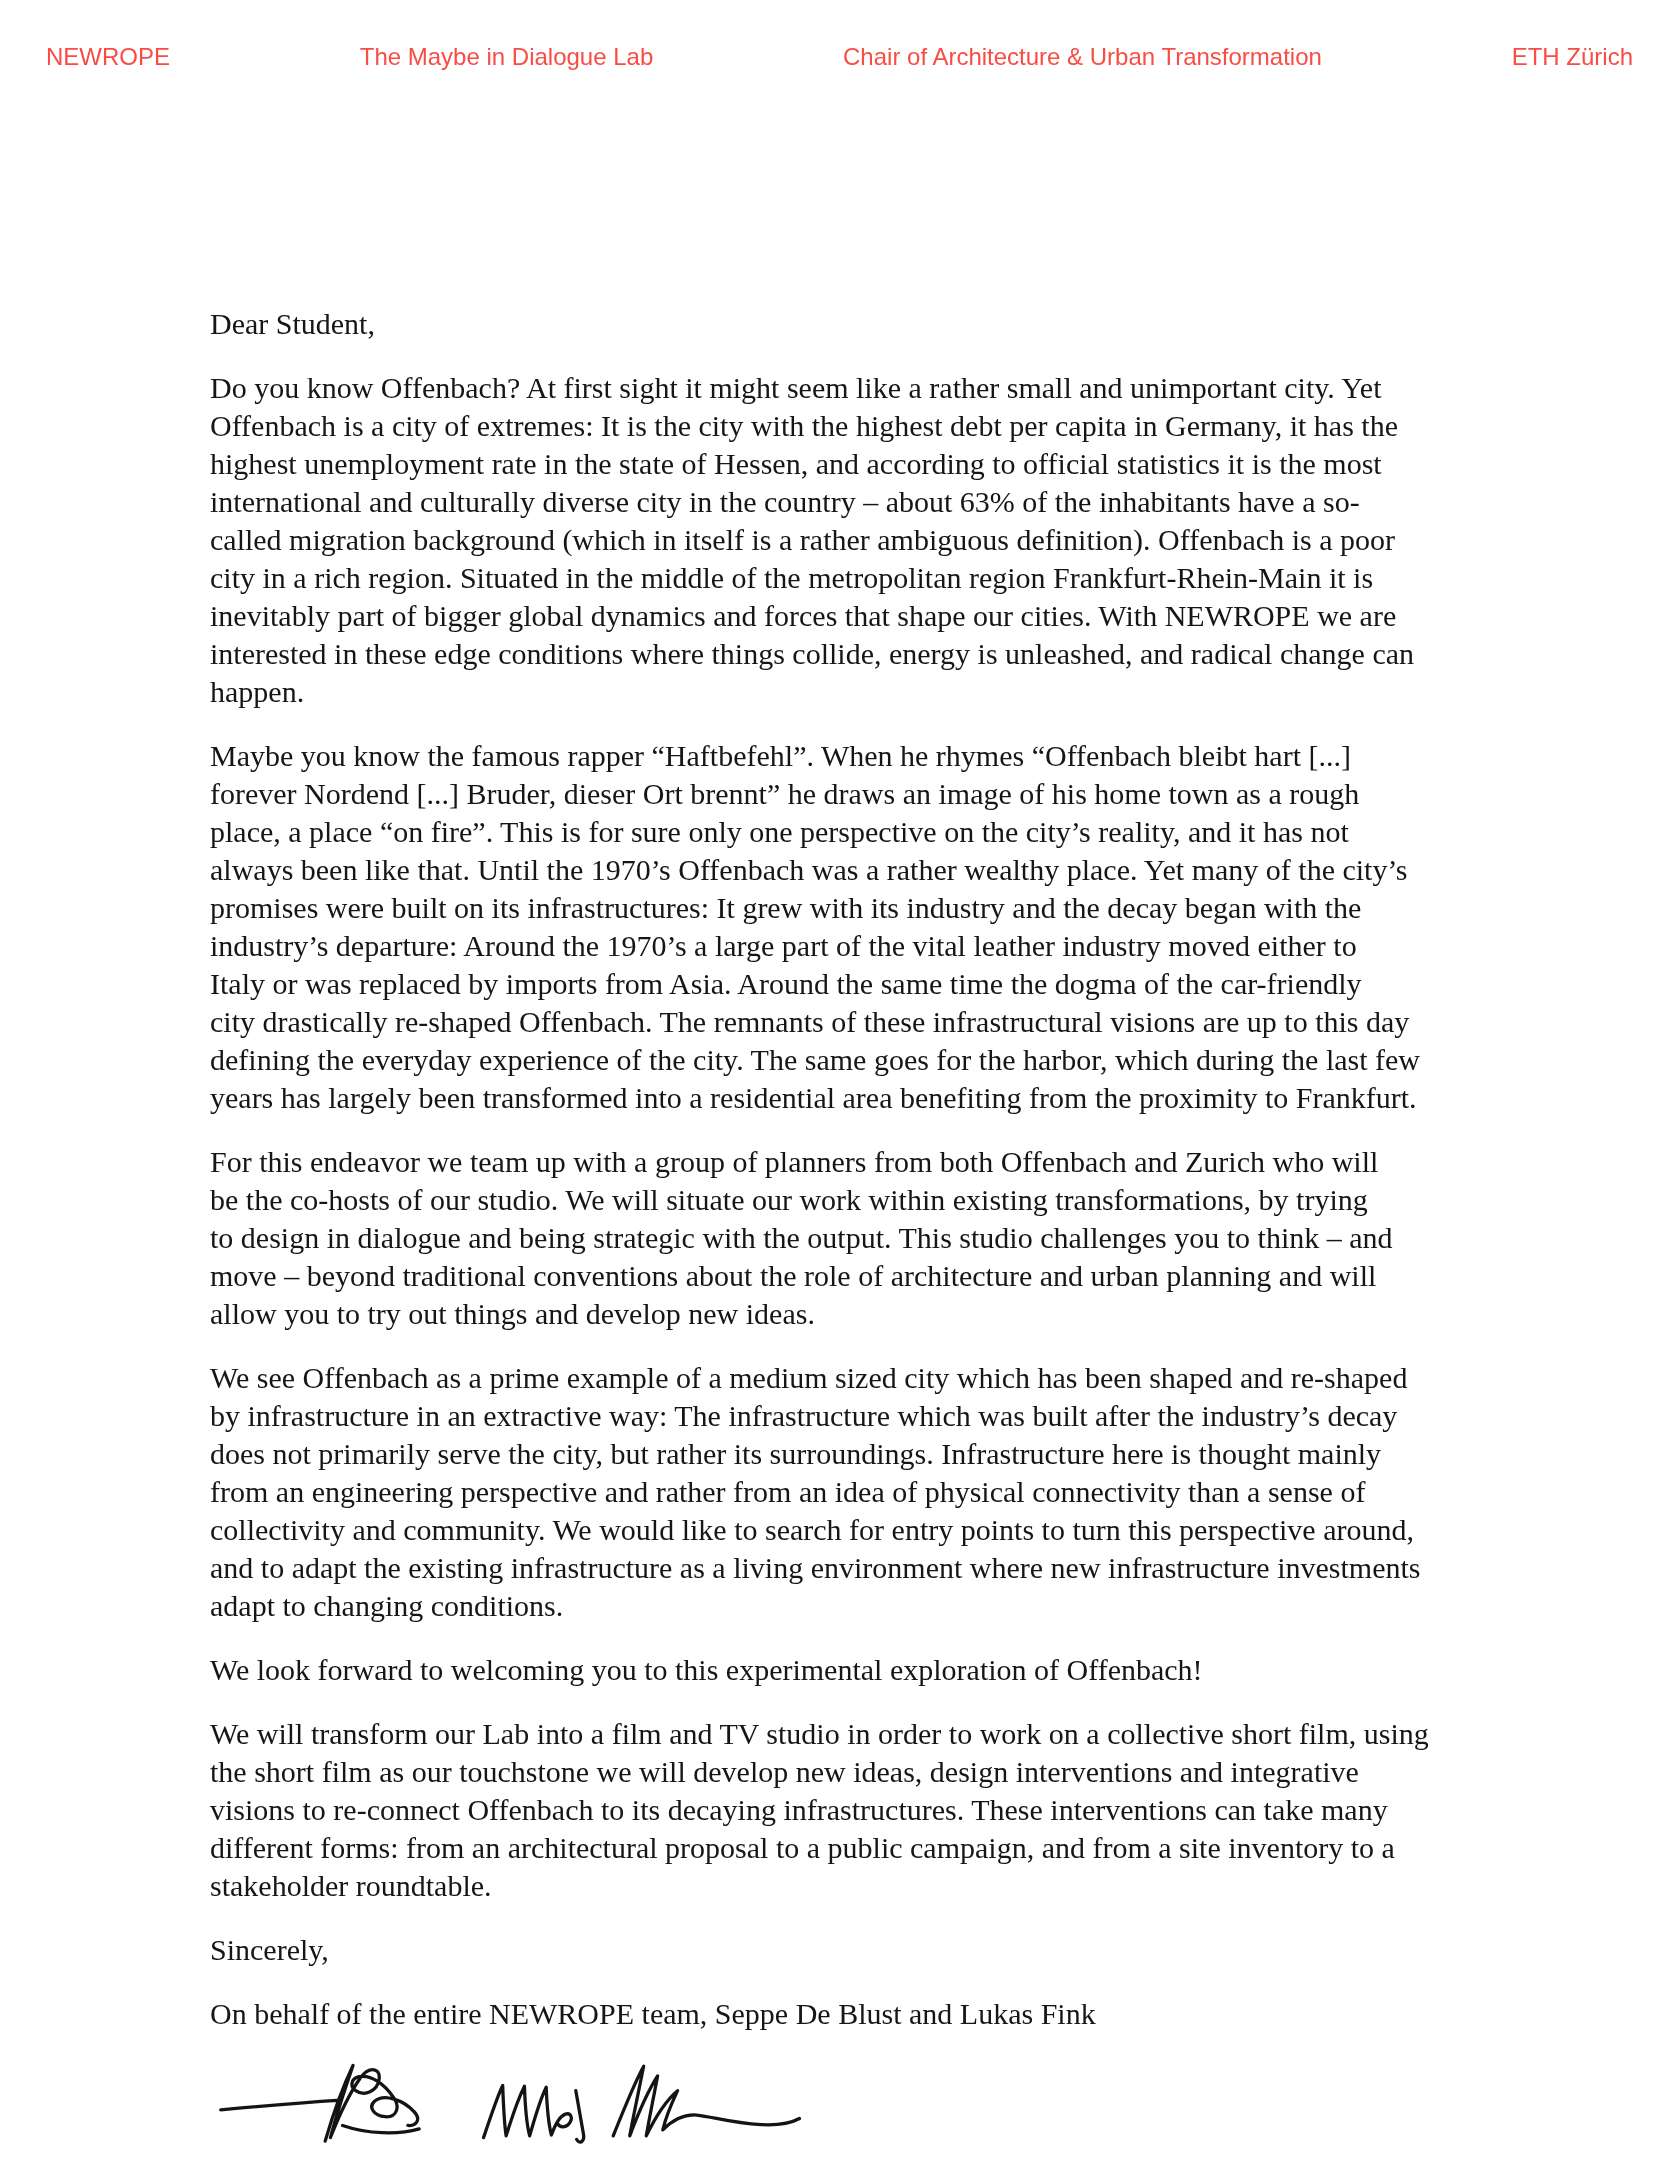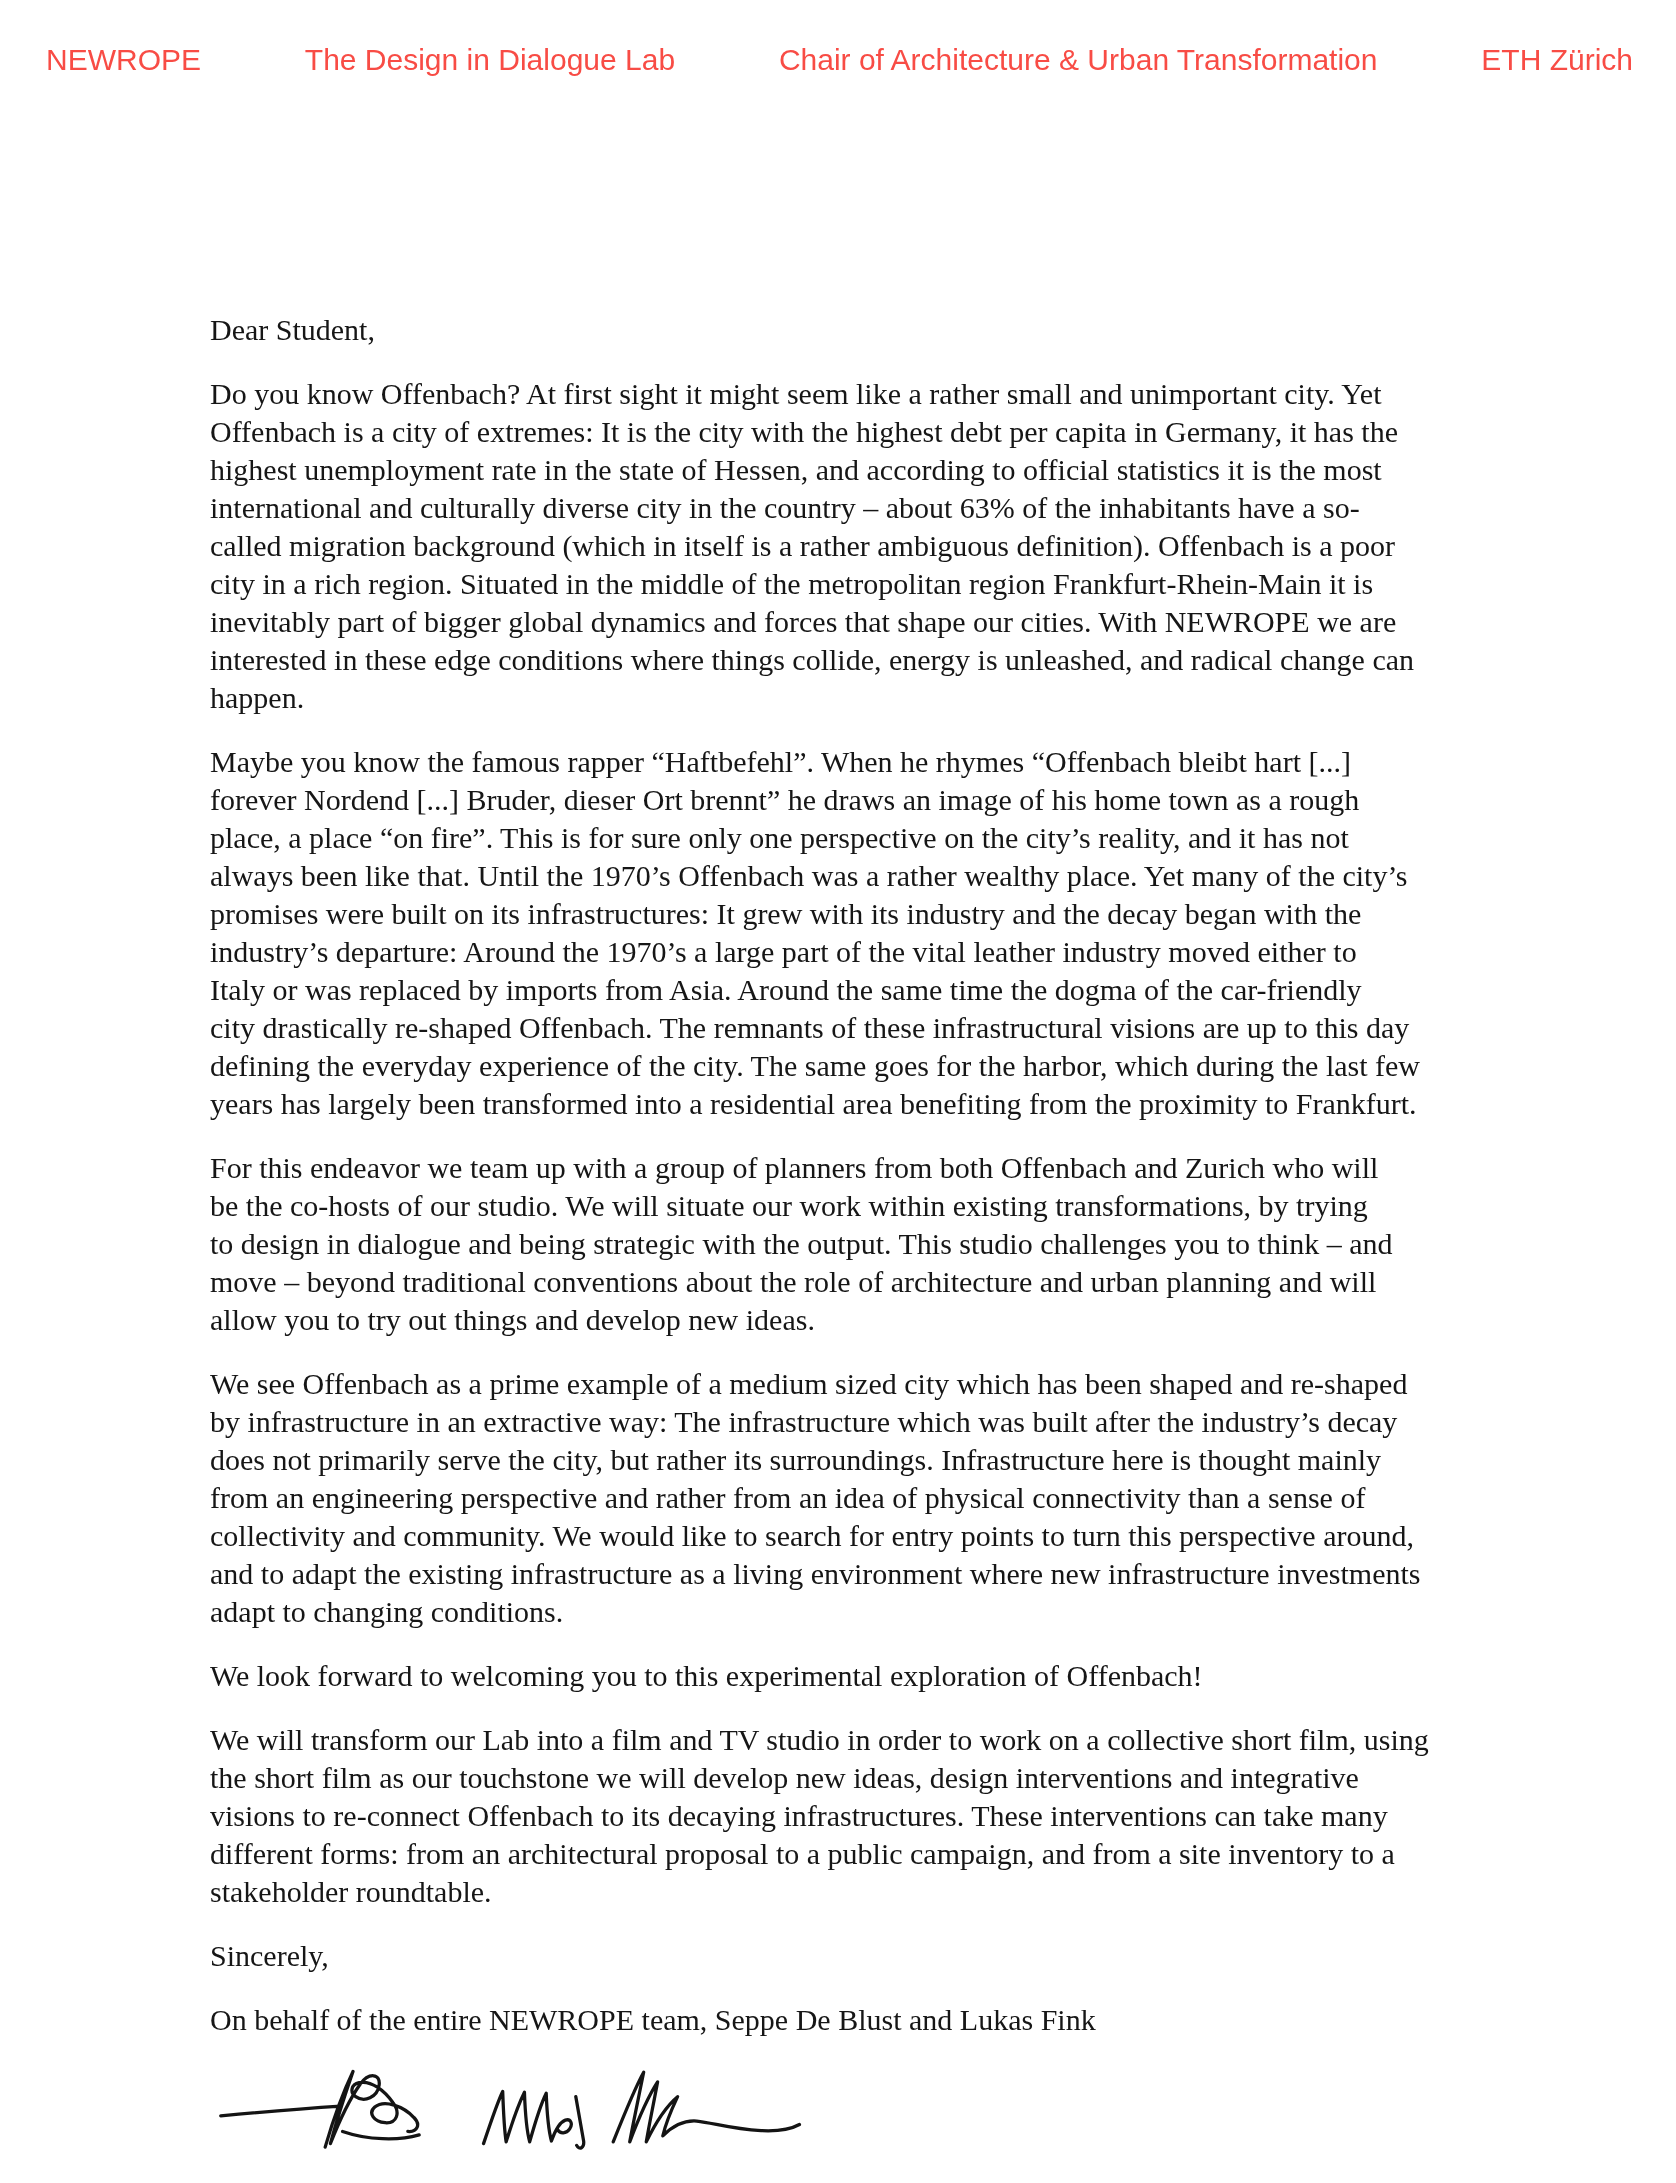--- a/index.html
+++ b/index.html
@@ -10,21 +10,21 @@
     background: #ffffff;
     overflow: hidden;
     font-family: "Liberation Sans", sans-serif;
     color: var(--ink, #161616);
   }
   .topbar {
     display: flex;
     justify-content: space-between;
     align-items: flex-start;
     padding: 45px 44px 0 46px;
-    font-size: 30px;
+    font-size: 24px;
     line-height: 1.0;
     color: var(--accent, #f84c45);
     white-space: nowrap;
   }
   .letter {
     margin-left: 210px;
     width: 1336px;
     padding-top: 236px;
     font-family: "Liberation Serif", serif;
     font-size: 30px;
@@ -47,21 +47,21 @@
     stroke-linejoin: round;
   }
 </style>
 </head>
 <body style="background: rgb(255, 255, 255);">
 
 <div class="page">
 
   <header class="topbar">
     <span>NEWROPE</span>
-    <span>The Design in Dialogue Lab</span>
+    <span>The Maybe in Dialogue Lab</span>
     <span>Chair of Architecture &amp; Urban Transformation</span>
     <span>ETH Zürich</span>
   </header>
 
   <main class="letter">
     <p>Dear Student,</p>
 
     <p>Do you know Offenbach? At first sight it might seem like a rather small and unimportant city. Yet
 Offenbach is a city of extremes: It is the city with the highest debt per capita in Germany, it has the
 highest unemployment rate in the state of Hessen, and according to official statistics it is the most

